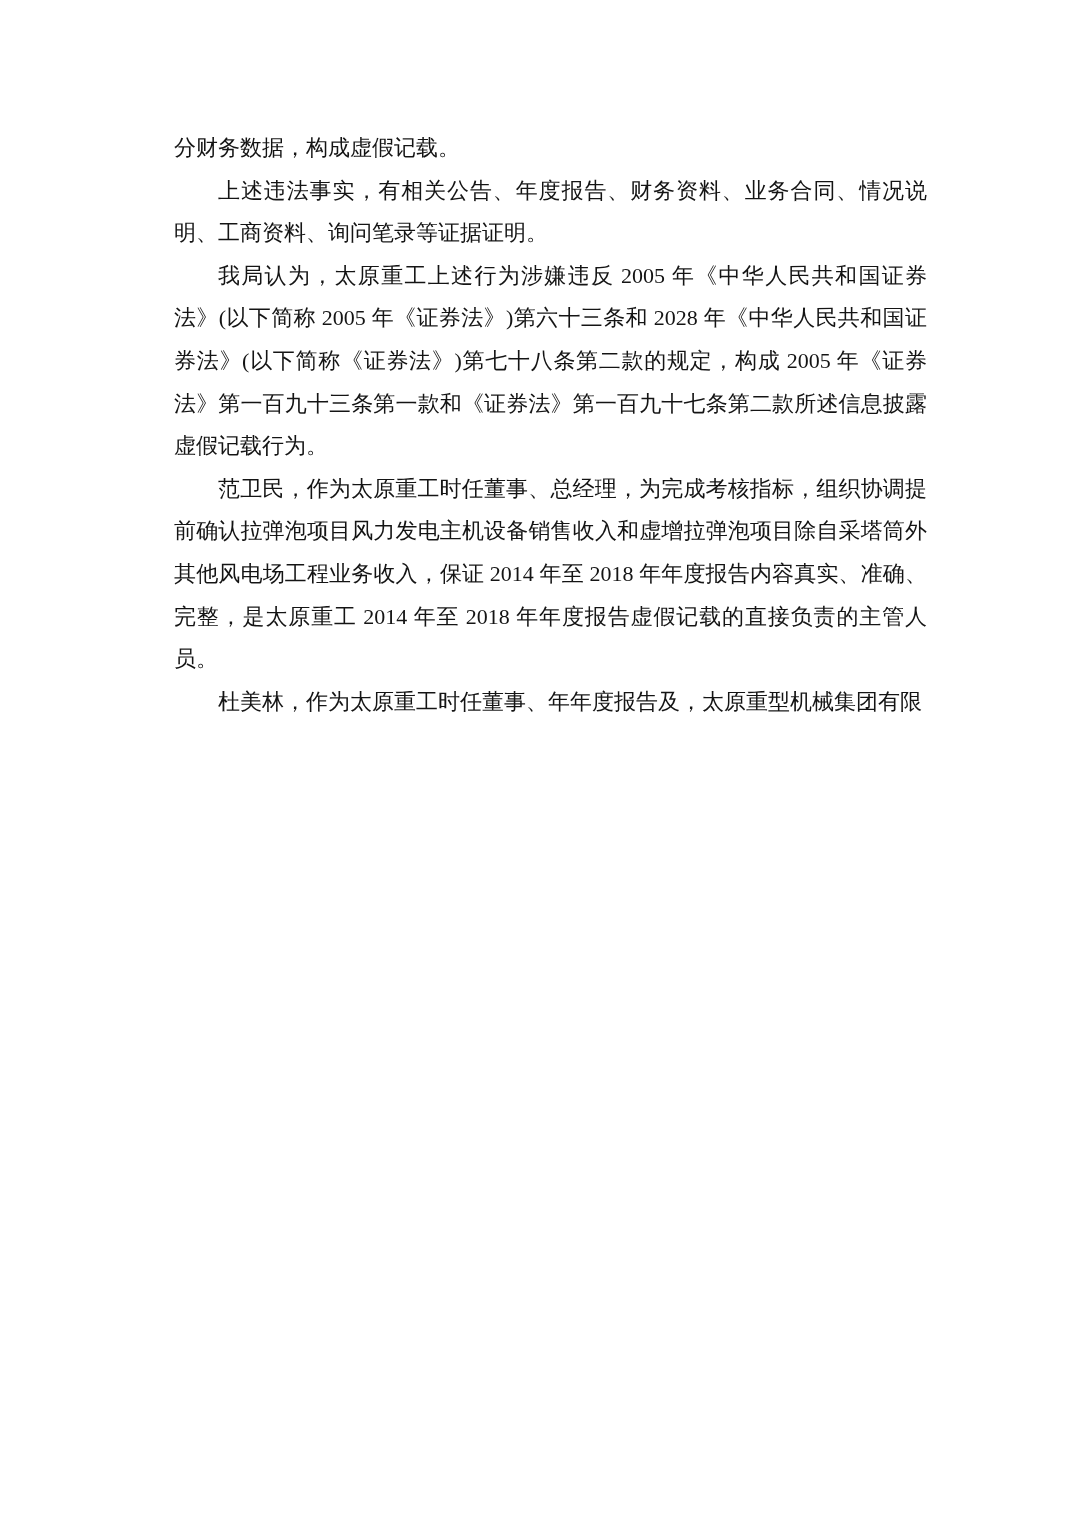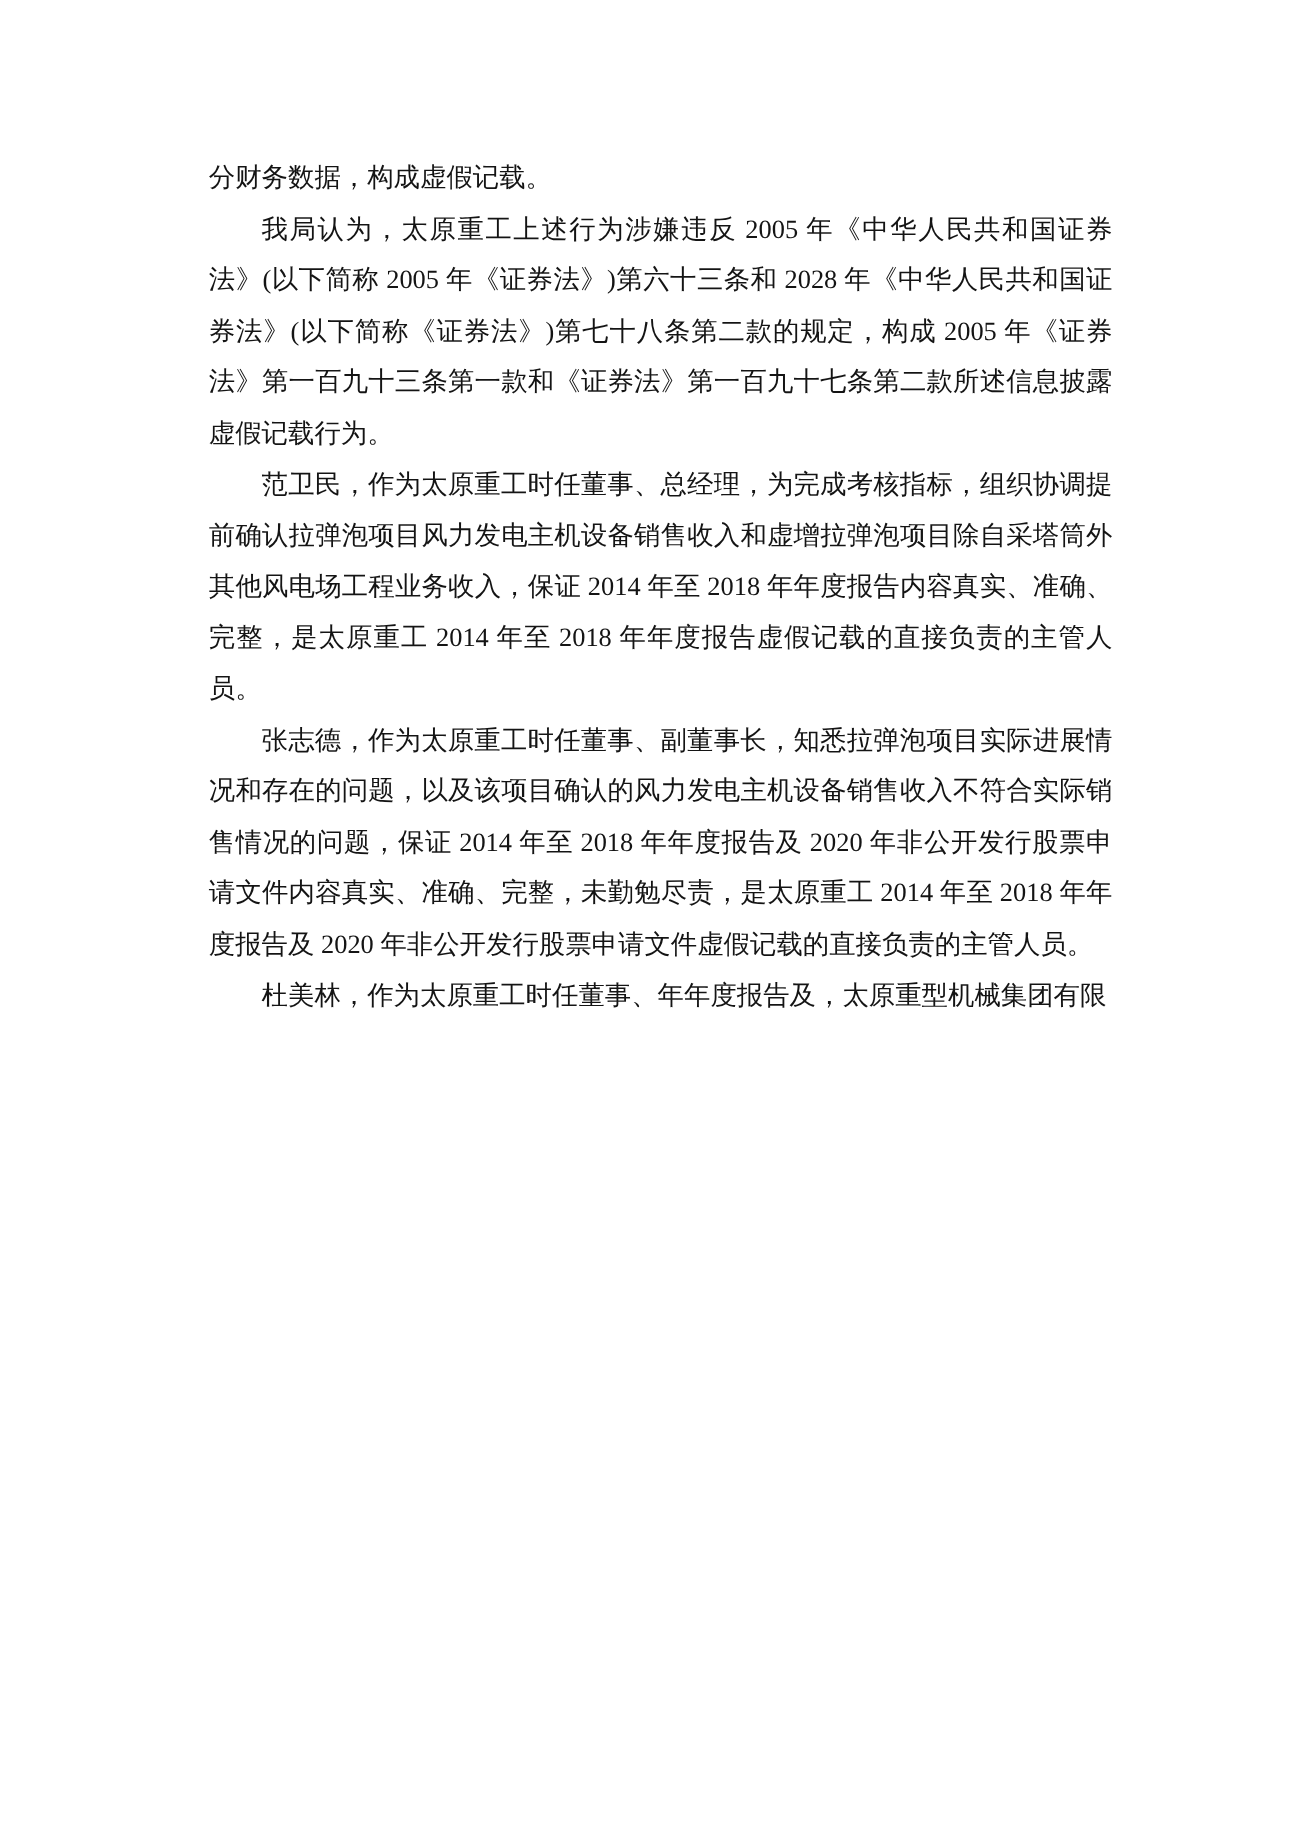--- a/index.html
+++ b/index.html
@@ -42,18 +42,18 @@
   .para.no-indent {
     text-indent: 0;
   }
 </style>
 </head>
 <body>
 
 <div class="page">
   <div class="text-block">
       <p class="para no-indent">分财务数据，构成虚假记载。</p>
+      <p class="para">上述违法事实，有相关公告、年度报告、财务资料、业务合同、情况说明、工商资料、询问笔录等证据证明。</p>
       <p class="para">我局认为，太原重工上述行为涉嫌违反 2005 年《中华人民共和国证券法》(以下简称 2005 年《证券法》)第六十三条和 2028 年《中华人民共和国证券法》(以下简称《证券法》)第七十八条第二款的规定，构成 2005 年《证券法》第一百九十三条第一款和《证券法》第一百九十七条第二款所述信息披露虚假记载行为。</p>
       <p class="para">范卫民，作为太原重工时任董事、总经理，为完成考核指标，组织协调提前确认拉弹泡项目风力发电主机设备销售收入和虚增拉弹泡项目除自采塔筒外其他风电场工程业务收入，保证 2014 年至 2018 年年度报告内容真实、准确、完整，是太原重工 2014 年至 2018 年年度报告虚假记载的直接负责的主管人员。</p>
-      <p class="para">张志德，作为太原重工时任董事、副董事长，知悉拉弹泡项目实际进展情况和存在的问题，以及该项目确认的风力发电主机设备销售收入不符合实际销售情况的问题，保证 2014 年至 2018 年年度报告及 2020 年非公开发行股票申请文件内容真实、准确、完整，未勤勉尽责，是太原重工 2014 年至 2018 年年度报告及 2020 年非公开发行股票申请文件虚假记载的直接负责的主管人员。</p>
       <p class="para">杜美林，作为太原重工时任董事、年年度报告及，太原重型机械集团有限</p>
     </div>
 </div>
 
 </body></html>

